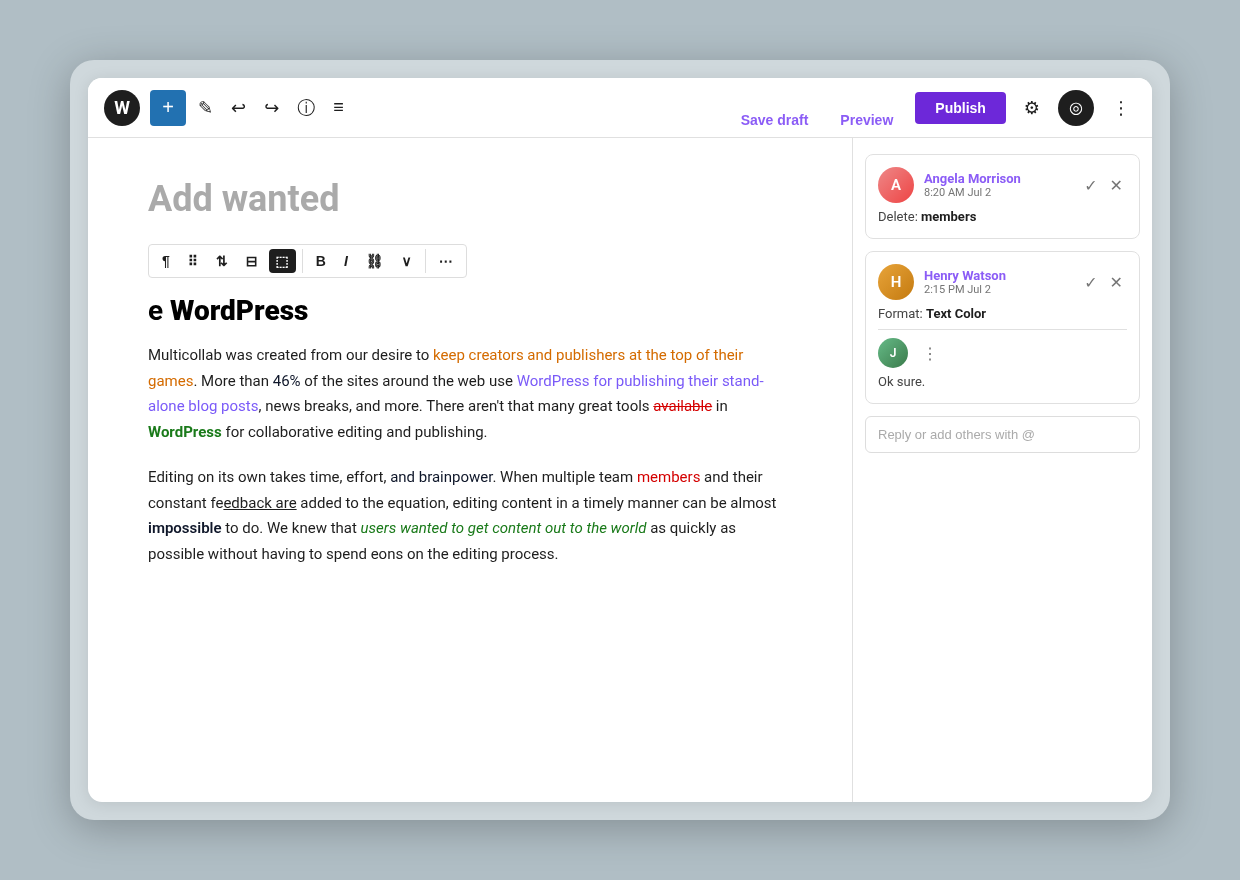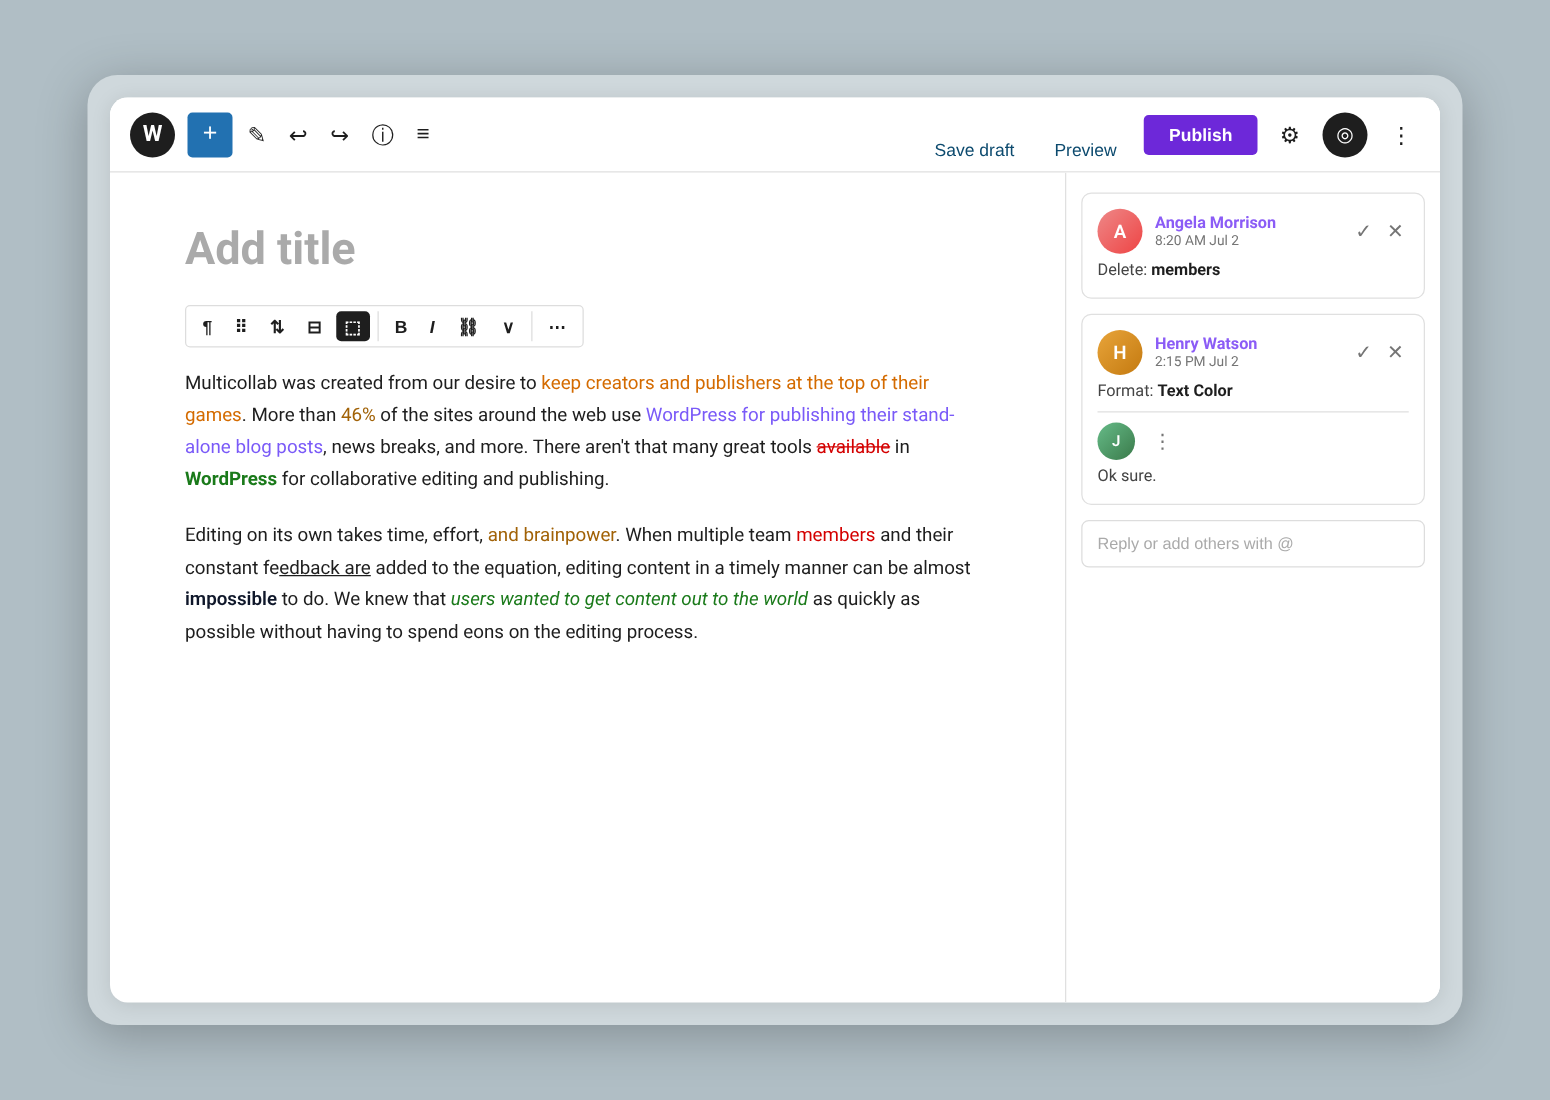--- a/index.html
+++ b/index.html
@@ -89,23 +89,23 @@
     }
     .toolbar-right {
       display: flex;
       align-items: center;
       gap: 12px;
     }
     .btn-save-draft, .btn-preview {
       background: none;
       border: none;
       cursor: pointer;
-      color: #0c4a6e;
+      color: #8b5cf6;
       font-size: 14px;
-      font-weight: 400;
+      font-weight: 700;
       padding: 6px 10px;
       border-radius: 4px;
       margin-top: 24px;
     }
     .btn-publish {
       background: #6d28d9;
       color: #fff;
       border: none;
       border-radius: 4px;
       padding: 8px 20px;
@@ -185,21 +185,21 @@
     }
     .content-p {
       font-size: 15px;
       line-height: 1.7;
       color: #1e1e1e;
       margin-bottom: 20px;
     }
     .text-orange { color: #d46b00; }
     .text-purple { color: #7a5af8; }
     .text-green-bold { color: #1a7a1a; font-weight: 700; }
-    .text-gold { color: #a16207; }
+    .text-gold { color: #0f172a; }
     .text-red-strike { color: #d40000; text-decoration: line-through; }
     .text-red { color: #d40000; }
     .text-green-underline { color: #0f172a; font-weight: 600; }
     .text-italic-green { color: #1a7a1a; font-style: italic; }
     .text-underline { text-decoration: underline; }
     
     .comments-panel {
       width: 300px;
       border-left: 1px solid #e0e0e0;
       display: flex;
@@ -337,21 +337,21 @@
         </div>
         <button class="toolbar-icon-btn">
           <span class="icon-dots"></span>
         </button>
       </div>
     </div>
 
     <div class="editor-body">
       <div class="editor-content">
 
-        <div class="title-field">Add title</div>
+        <div class="title-field">Add wanted</div>
 
         <div class="block-toolbar">
           <button class="block-tb-btn">
             <span>¶</span>
           </button>
           <button class="block-tb-btn">
             <span>⠿</span>
           </button>
           <button class="block-tb-btn">
             <span>⇅</span>
@@ -374,20 +374,23 @@
           </button>
           <button class="block-tb-btn">
             <span>∨</span>
           </button>
           <div class="block-tb-divider"></div>
           <button class="block-tb-btn">
             <span>⋯</span>
           </button>
         </div>
 
+        <p class="content-heading">
+          <span>e <strong>WordPress</strong></span>
+        </p>
 
         <p class="content-p">
           Multicollab was created from our desire to
           <span class="text-orange">keep creators and publishers at the top of their games</span>.
           More than <span class="text-gold">46%</span>
           of the sites around the web use
           <span class="text-purple">WordPress for publishing their stand-alone blog posts</span>,
           news breaks, and more. There aren't that many great tools
           <span class="text-red-strike">available</span>
           in <span class="text-green-bold">WordPress</span>

